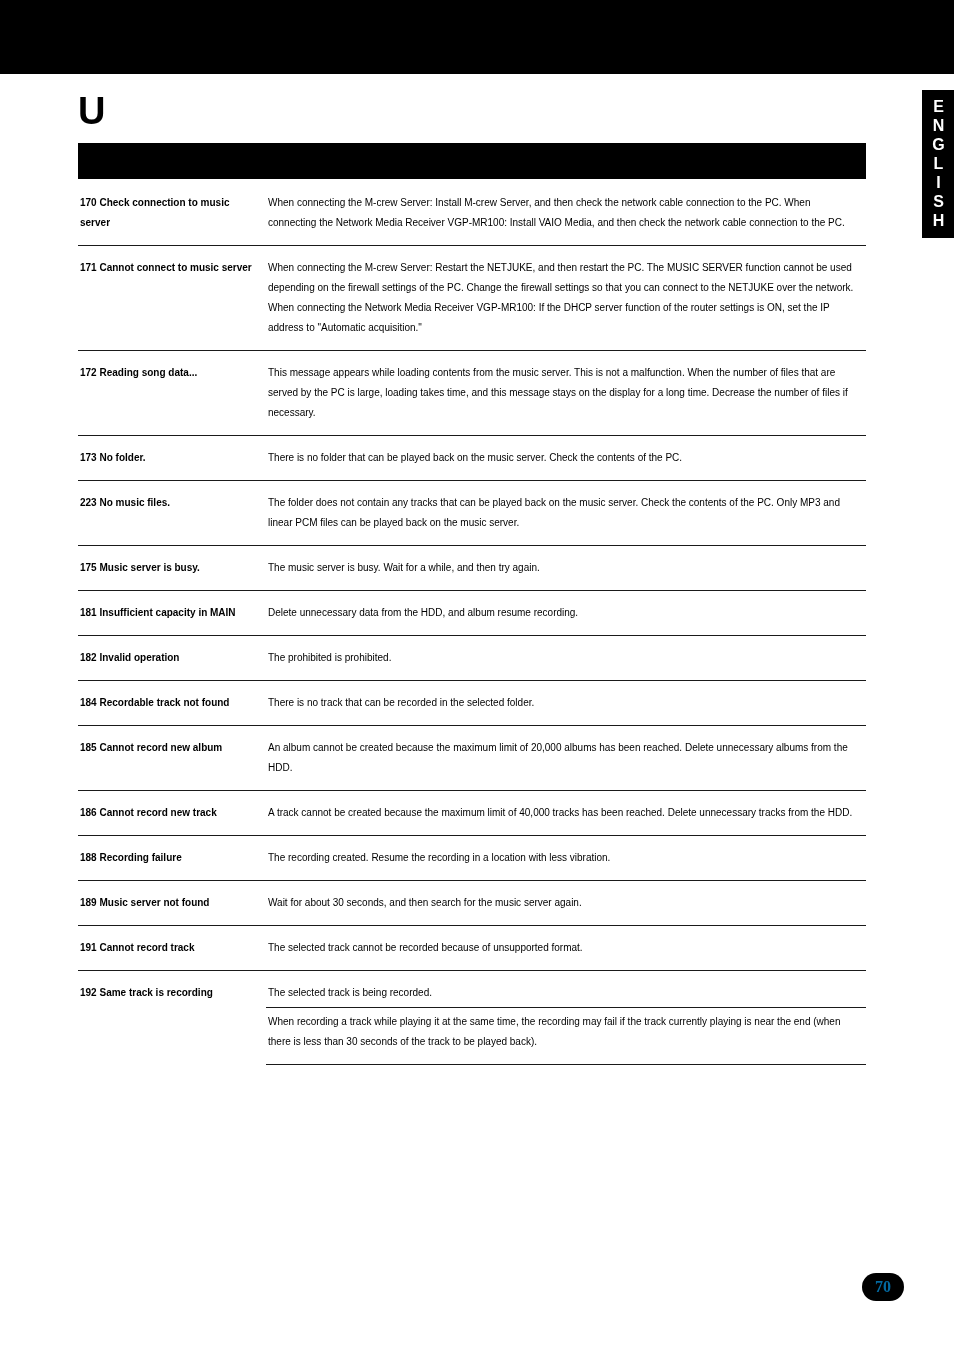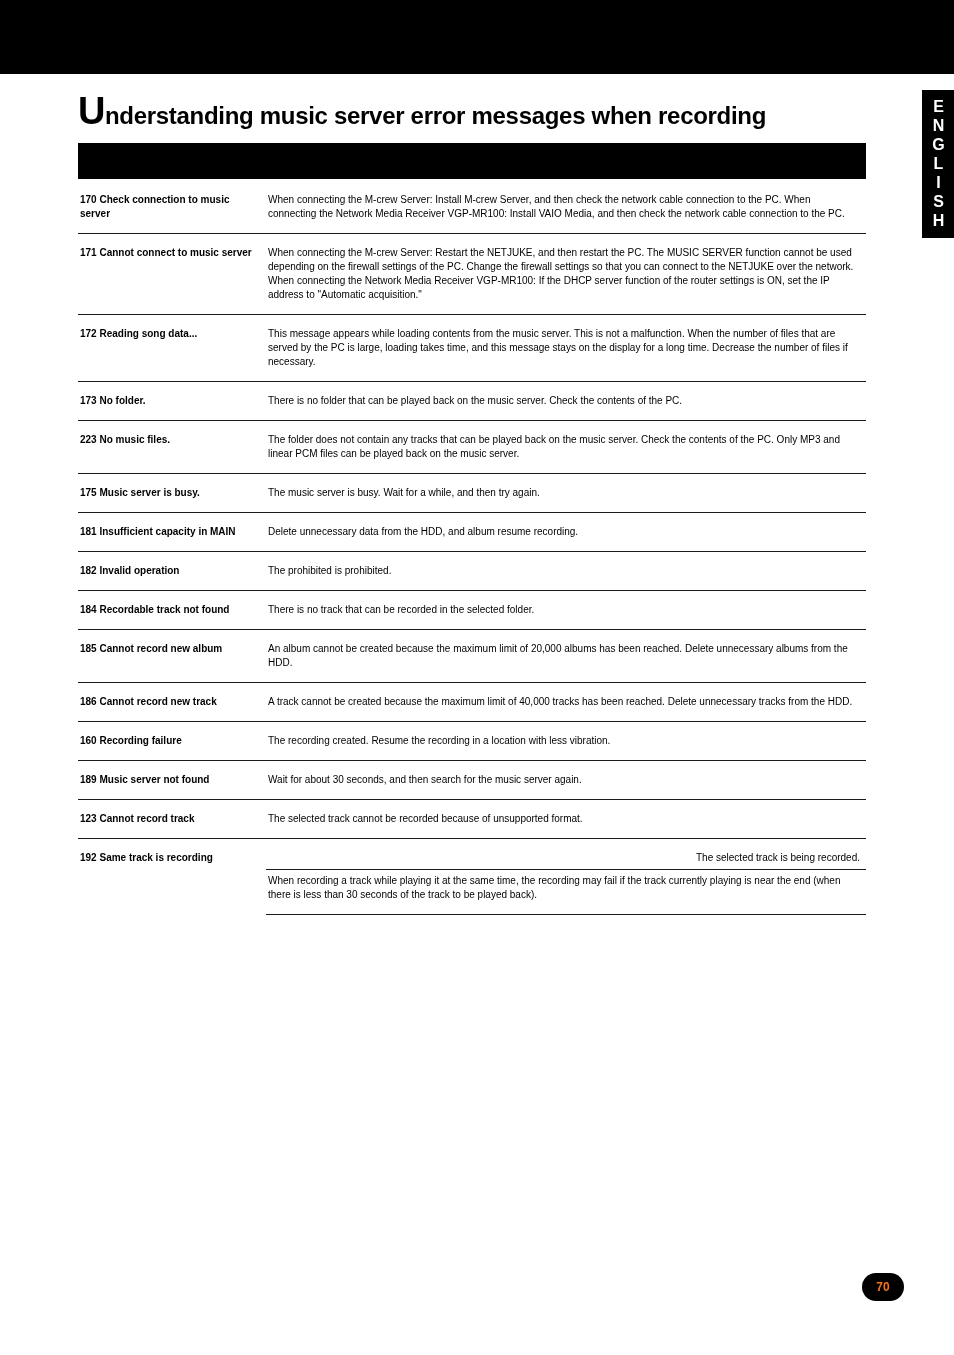--- a/index.html
+++ b/index.html
@@ -7,41 +7,40 @@
   .page { width: 954px; height: 1355px; position: relative; }
   .top-black-bar { position: absolute; top: 0; left: 0; width: 954px; height: 74px; background: #000; }
   .content { position: absolute; top: 90px; left: 78px; width: 788px; }
   .title-row { display: flex; align-items: baseline; margin-bottom: 10px; white-space: nowrap; }
   .title-big { font-size: 38px; font-weight: 900; font-family: Arial, Helvetica, sans-serif; letter-spacing: -0.5px; }
   .title-rest { font-size: 24px; font-weight: 900; font-family: Arial, Helvetica, sans-serif; letter-spacing: -0.3px; margin-left: 0px; }
   .head-black { width: 788px; height: 36px; background: #000; margin-top: 6px; margin-bottom: 2px; }
   table.err { width: 788px; border-collapse: collapse; table-layout: fixed; }
   table.err col.c1 { width: 188px; }
   table.err col.c2 { width: 600px; }
-  table.err td { border-bottom: 1px solid #1a1a1a; padding: 12px 6px 12px 2px; vertical-align: top; font-size: 10px; line-height: 14px; }
+  table.err td { border-bottom: 1px solid #1a1a1a; padding: 12px 6px 12px 2px; vertical-align: top; font-size: 10px; line-height: 20px; }
   table.err tr.inner td { border-bottom: none; padding-bottom: 4px; margin-left: 44px; }
   table.err tr.inner2 td { padding-top: 4px; margin-left: 36px; }
   .msg-code { font-size: 10px; font-weight: bold; }
   .side-tab { position: absolute; top: 90px; right: 0; width: 32px; height: 148px; background: #000; display: flex; align-items: center; justify-content: center; }
   .side-tab span { color: #fff; font-weight: 900; font-size: 16px; letter-spacing: 2px; writing-mode: vertical-rl; text-orientation: upright; font-family: Arial, Helvetica, sans-serif; }
   .page-num-badge { position: absolute; right: 50px; bottom: 54px; width: 42px; height: 28px; background: #000; border-radius: 14px; display: flex; align-items: center; justify-content: center; }
-  .page-num-badge span { color: #f97316; font-weight: 900; font-size: 12px; font-family: Liberation Sans, sans-serif; }
+  .page-num-badge span { color: #0369a1; font-weight: 900; font-size: 16px; font-family: Liberation Serif, serif; }
 </style>
 </head>
 <body>
 
 <div class="page">
   <div class="top-black-bar"></div>
   <div class="side-tab">
     <span>ENGLISH</span>
   </div>
   <div class="content">
     <div class="title-row">
       <span class="title-big">U</span>
-      <span class="title-rest">nderstanding music server error messages when recording</span>
     </div>
     <div class="head-black"></div>
 
     <table class="err">
       <colgroup>
           <col class="c1">
           <col class="c2">
         </colgroup>
       <tbody>
         <tr>
@@ -87,34 +86,34 @@
         </tr>
         <tr>
           <td><span class="msg-code">185 Cannot record new album</span></td>
           <td>An album cannot be created because the maximum limit of 20,000 albums has been reached. Delete unnecessary albums from the HDD.</td>
         </tr>
         <tr>
           <td><span class="msg-code">186 Cannot record new track</span></td>
           <td>A track cannot be created because the maximum limit of 40,000 tracks has been reached. Delete unnecessary tracks from the HDD.</td>
         </tr>
         <tr>
-          <td><span class="msg-code">160 Recording failure</span></td>
+          <td><span class="msg-code">188 Recording failure</span></td>
           <td>The recording created. Resume the recording in a location with less vibration.</td>
         </tr>
         <tr>
           <td><span class="msg-code">189 Music server not found</span></td>
           <td>Wait for about 30 seconds, and then search for the music server again.</td>
         </tr>
         <tr>
-          <td><span class="msg-code">123 Cannot record track</span></td>
+          <td><span class="msg-code">191 Cannot record track</span></td>
           <td>The selected track cannot be recorded because of unsupported format.</td>
         </tr>
         <tr class="inner">
           <td rowspan="2"><span class="msg-code">192 Same track is recording</span></td>
-          <td style="border-bottom:1px solid #1a1a1a;text-align:right;">The selected track is being recorded.</td>
+          <td style="border-bottom:1px solid #1a1a1a;">The selected track is being recorded.</td>
         </tr>
         <tr class="inner2">
           <td>When recording a track while playing it at the same time, the recording may fail if the track currently playing is near the end (when there is less than 30 seconds of the track to be played back).</td>
         </tr>
       </tbody>
     </table>
   </div>
 
   <div class="page-num-badge">
     <span>70</span>

